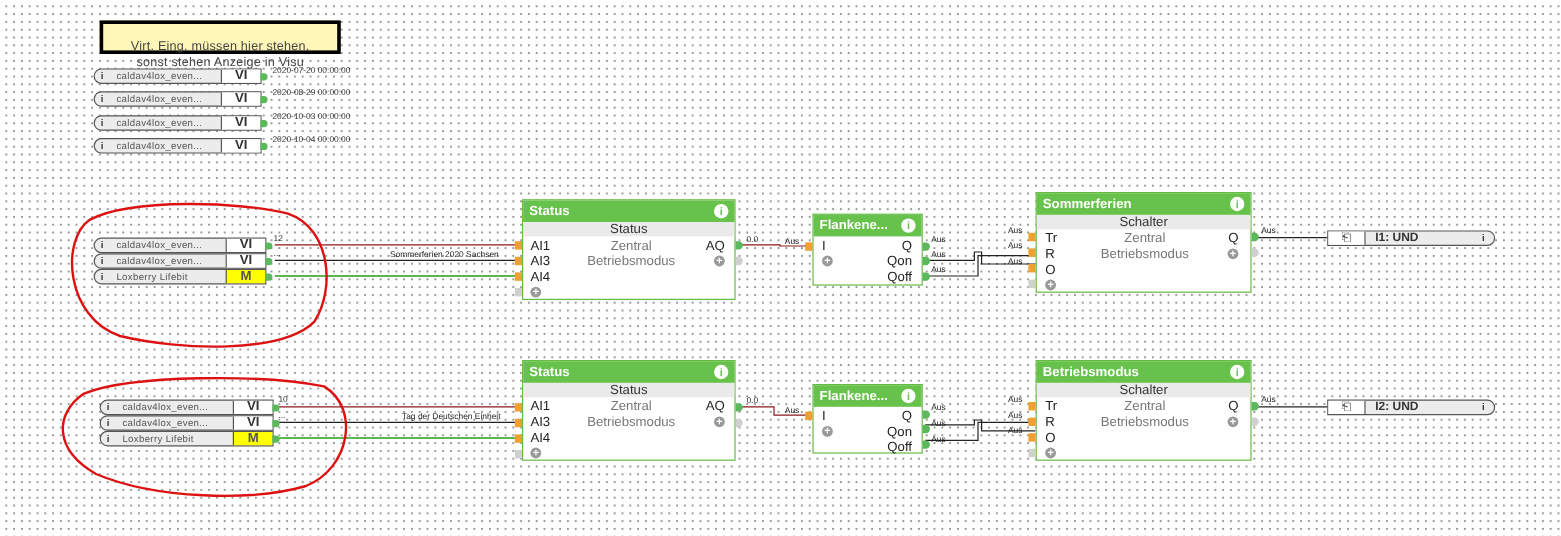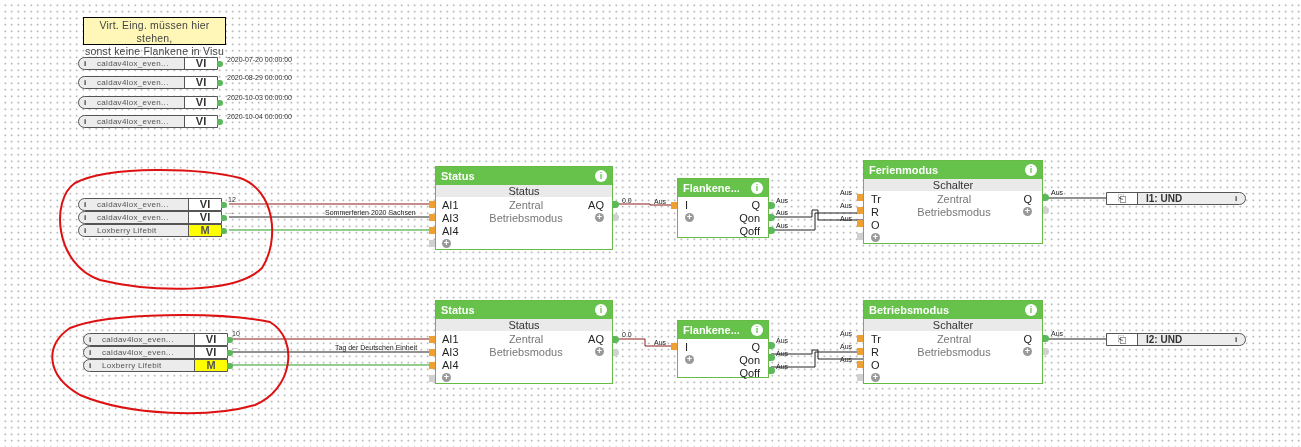--- a/index.html
+++ b/index.html
@@ -5,24 +5,24 @@
   html, body { margin:0; padding:0; }
   body {
     width:1301px; height:447px; position:relative; overflow:hidden;
     background-color:#ffffff;
     background-image: radial-gradient(circle, #9a9a9a 0.8px, transparent 1px);
     background-size: 6.5px 6.5px;
     background-position: 2px 2px;
     font-family: "Liberation Sans", sans-serif;
   }
   .note {
-    position:absolute; left:83px; top:17px; width:143px; height:28px;
-    background:#fff7b8; border:1px solid #000000;
+    position:absolute; left:83px; top:17px; width:201px; height:28px;
+    background:#fff7b8; border:3px solid #000000;
     font-size:10.5px; color:#444; text-align:center; line-height:13px;
-    box-sizing:border-box; padding-top:1px; letter-spacing:0.2px;
+    box-sizing:border-box; padding-top:13px; letter-spacing:0.2px;
   }
   .vi {
     position:absolute; height:13px; box-sizing:border-box;
     border:1px solid #555; border-radius:7px 0 0 7px; background:#ececec;
     display:flex; align-items:center; font-size:8px; color:#555;
   }
   .vi .i { width:12px; text-align:center; font-weight:bold; font-size:8px; color:#333; }
   .vi .nm { flex:1; padding-left:6px; white-space:nowrap; overflow:hidden; letter-spacing:0.3px; }
   .vi .ty { width:32px; height:100%; background:#fff; border-left:1px solid #555;
     text-align:center; font-weight:bold; font-size:11px; color:#333; line-height:11px; }
@@ -80,21 +80,21 @@
   <polyline points="771,354 812,354 812,350 818,350 818,359 863,359" fill="none" stroke="#222"></polyline>
   <polyline points="771,367 815,367 815,352 863,352" fill="none" stroke="#222"></polyline>
   <line x1="1047" y1="339" x2="1106" y2="339" stroke="#222"></line>
 
   <path d="M75,183 C110,165 200,168 240,178 C275,190 280,240 262,268 C235,295 150,292 100,280 C55,265 50,200 75,183 Z" fill="none" stroke="#dd1111" stroke-width="2"></path>
   <path d="M70,328 C110,312 220,312 270,322 C300,340 292,390 255,405 C210,418 130,416 80,395 C45,375 45,345 70,328 Z" fill="none" stroke="#dd1111" stroke-width="2"></path>
 </svg>
 
 <div class="note">
   <div>Virt. Eing. müssen hier stehen,</div>
-  <div>sonst keine Flankene in Visu</div>
+  <div>sonst stehen Anzeige in Visu</div>
 </div>
 
 <div>
   <div class="vi" style="left:78px;top:57px;width:140px;">
     <span class="i">i</span>
     <span class="nm">caldav4lox_even...</span>
     <span class="ty">VI</span>
     <span class="port"></span>
   </div>
   <span class="vlabel" style="left:227px;top:56px;">2020-07-20 00:00:00</span>
@@ -175,21 +175,21 @@
   </div>
   <span class="pin-in" style="left:671px;top:202px;"></span>
   <span class="pin-out" style="left:769px;top:202px;"></span>
   <span class="pin-out" style="left:769px;top:214px;"></span>
   <span class="pin-out" style="left:769px;top:227px;"></span>
   <span class="wlabel" style="left:776px;top:197px;">Aus</span>
   <span class="wlabel" style="left:776px;top:209px;">Aus</span>
   <span class="wlabel" style="left:776px;top:222px;">Aus</span>
 
   <div class="block" style="left:863px;top:160px;width:180px;height:84px;">
-    <div class="hdr"><span>Ferienmodus</span><span class="info">i</span></div>
+    <div class="hdr"><span>Sommerferien</span><span class="info">i</span></div>
     <div class="sub">Schalter</div>
     <span class="row" style="left:7px;top:32px;">Tr</span>
     <span class="row" style="left:7px;top:45px;">R</span>
     <span class="row" style="left:7px;top:58px;">O</span>
     <span class="plus" style="left:7px;top:72px;">+</span>
     <span class="mid" style="left:40px;top:32px;width:100px;">Zentral</span>
     <span class="mid" style="left:40px;top:45px;width:100px;">Betriebsmodus</span>
     <span class="row" style="right:10px;top:32px;">Q</span>
     <span class="plus" style="right:10px;top:46px;">+</span>
   </div>

